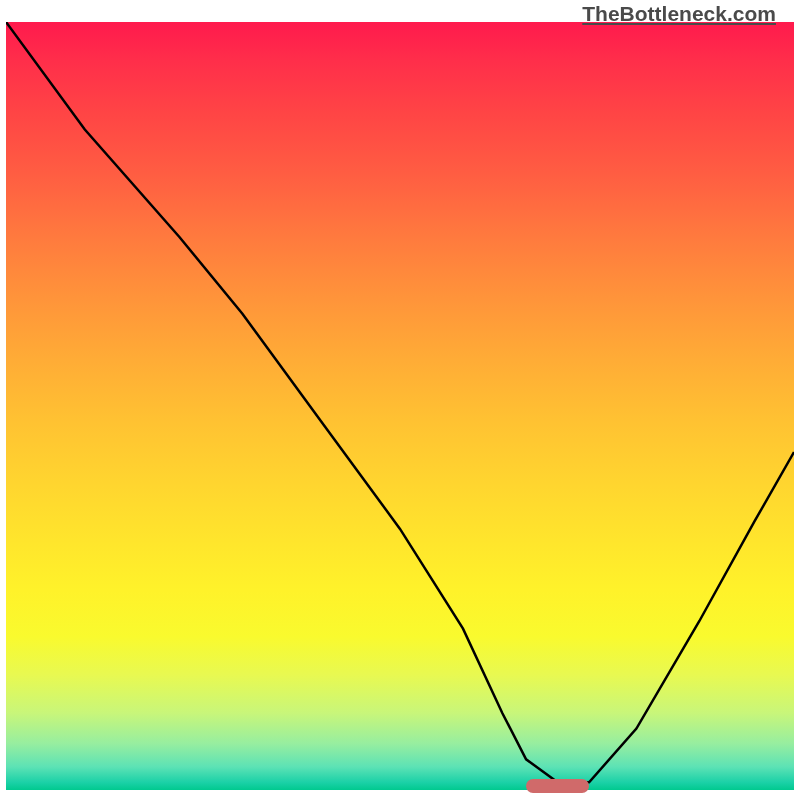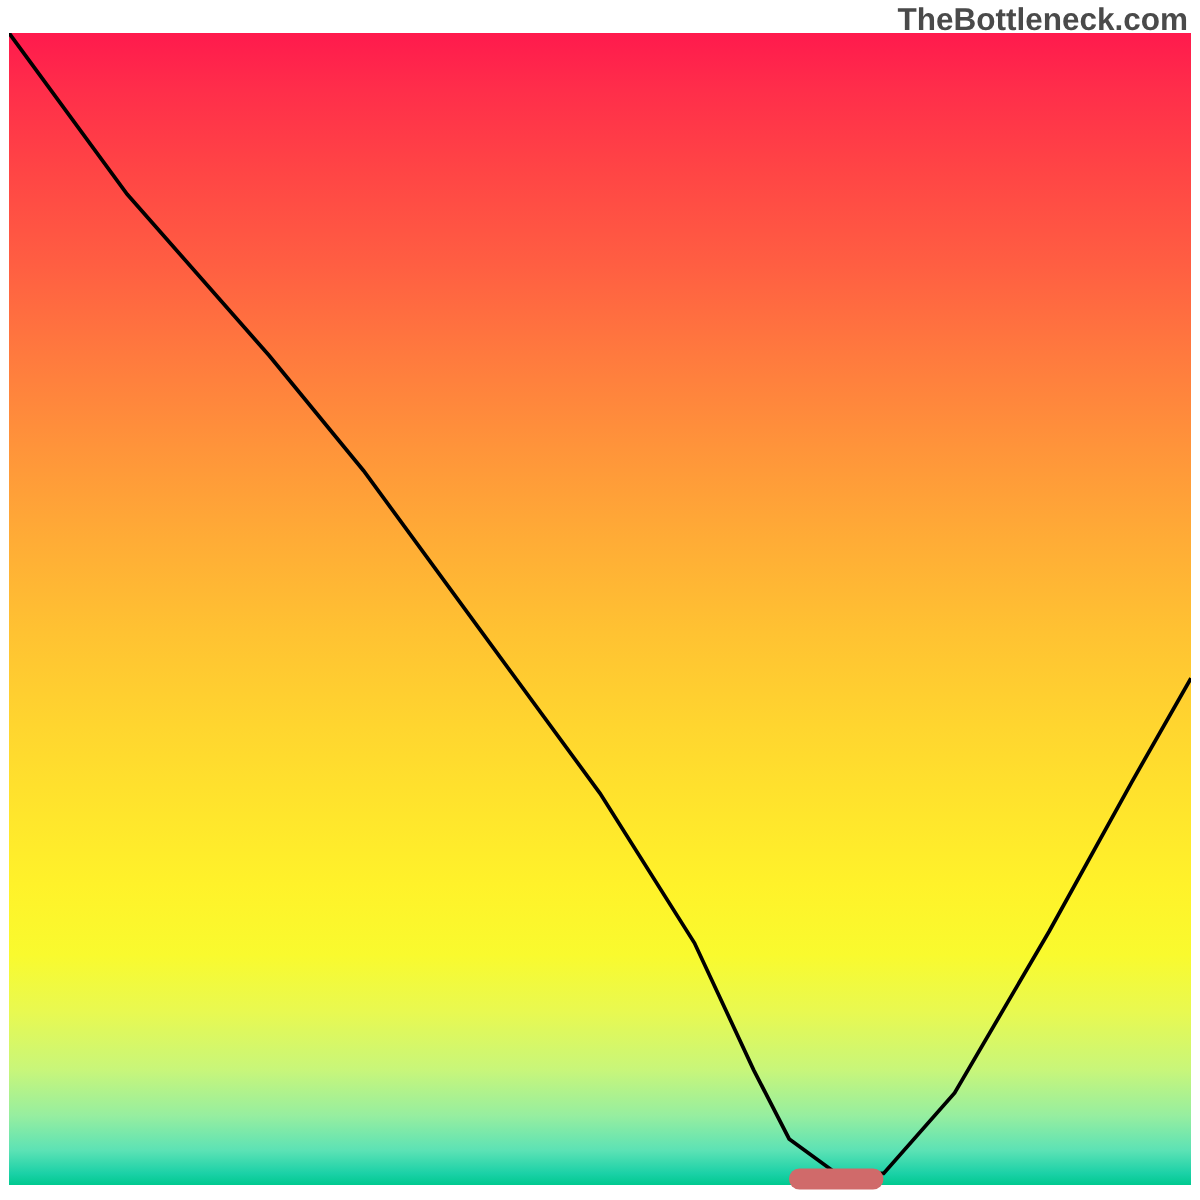--- a/index.html
+++ b/index.html
@@ -33,25 +33,26 @@
         #c8f67a 90%,
         #96eea0 94%,
         #5ce2b5 97%,
         #1bd1a7 99%,
         #00c98f 100%
       );
     }
     .watermark {
       position: absolute;
       top: 2px;
-      right: 8px;
+      right: 24px;
       font-size: 21px;
       font-weight: bold;
       color: #4a4a4a;
       font-family: Arial, sans-serif;
+      text-decoration: underline;
     }
     .line-overlay {
       position: absolute;
       top: 22px;
       left: 6px;
       width: 788px;
       height: 768px;
     }
     .marker {
       position: absolute;

